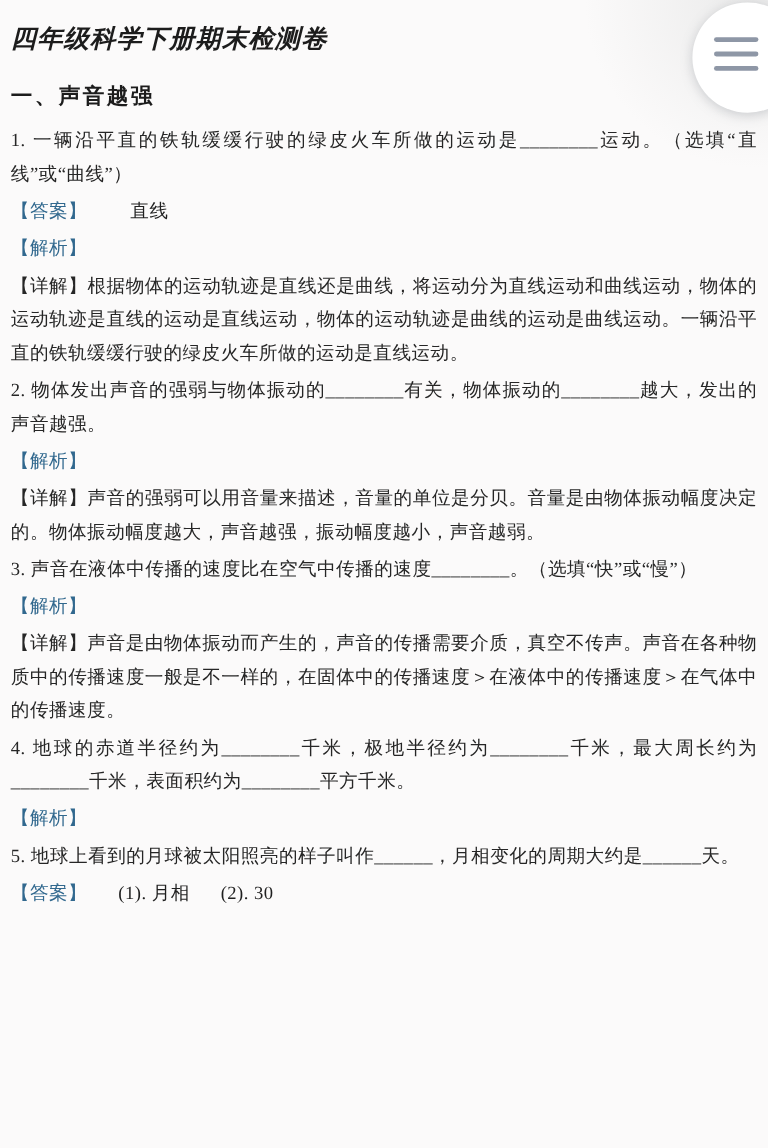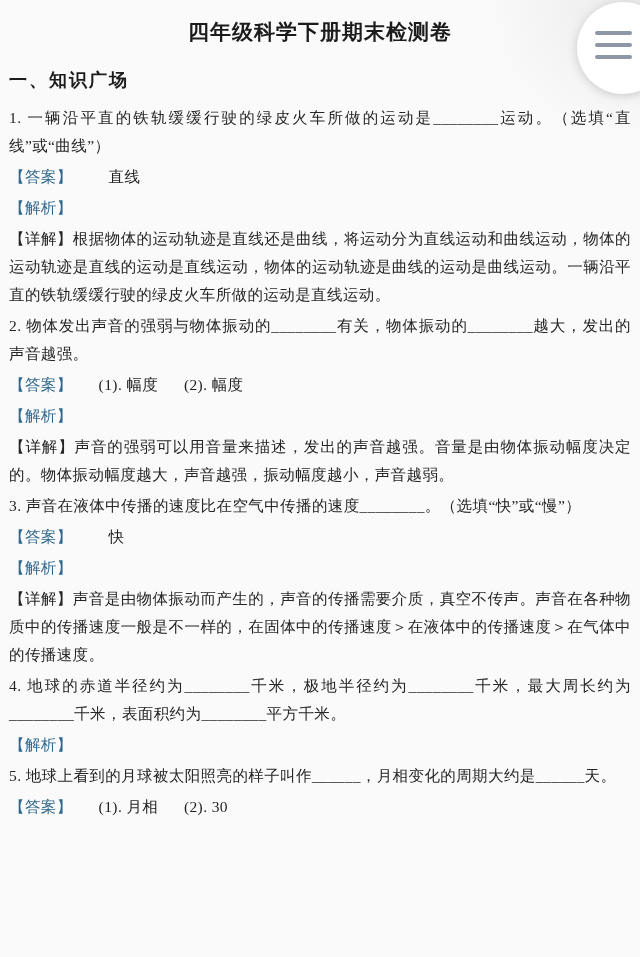--- a/index.html
+++ b/index.html
@@ -14,27 +14,27 @@
   .page {
     position: relative;
     width: 640px;
     height: 957px;
     box-sizing: border-box;
     padding: 12px 9px 0 9px;
     background: radial-gradient(circle at 98% 0%, #ebebeb 0px, rgba(235,235,235,0) 140px), #fbfafa;
     color: #262626;
   }
   .doc-title {
-    text-align: center;
     font-family: "Liberation Sans", "DejaVu Sans", sans-serif;
     font-weight: bold;
     font-size: 21px;
     color: #1c1c1c;
     margin: 6px 0 22px 0;
     letter-spacing: 1px;
+    font-style: italic;
   }
   .section-heading {
     font-family: "Liberation Sans", "DejaVu Sans", sans-serif;
     font-weight: bold;
     font-size: 18px;
     color: #1c1c1c;
     margin: 0 0 12px 0;
     letter-spacing: 2px;
   }
   .para {
@@ -81,39 +81,37 @@
   .bar-2 { top: 41px; }
   .bar-3 { top: 53px; }
 </style>
 </head>
 <body>
 
 <div class="page">
 
   <h1 class="doc-title">四年级科学下册期末检测卷</h1>
 
-  <h2 class="section-heading">一、知识广场</h2>
+  <h2 class="section-heading">一、声音越强</h2>
 
   <div class="q-block">
     <p class="para">1. 一辆沿平直的铁轨缓缓行驶的绿皮火车所做的运动是________运动。（选填“直线”或“曲线”）</p>
     <p class="para"><span class="blue-label">【答案】</span><span class="answer-val">直线</span></p>
     <p class="para"><span class="blue-label">【解析】</span></p>
     <p class="para"><span class="detail-label">【详解】</span><span>根据物体的运动轨迹是直线还是曲线，将运动分为直线运动和曲线运动，物体的运动轨迹是直线的运动是直线运动，物体的运动轨迹是曲线的运动是曲线运动。一辆沿平直的铁轨缓缓行驶的绿皮火车所做的运动是直线运动。</span></p>
   </div>
 
   <div class="q-block">
     <p class="para">2. 物体发出声音的强弱与物体振动的________有关，物体振动的________越大，发出的声音越强。</p>
-    <p class="para"><span class="blue-label">【答案】</span><span class="answer-val gap">(1). 幅度      (2). 幅度</span></p>
     <p class="para"><span class="blue-label">【解析】</span></p>
-    <p class="para"><span class="detail-label">【详解】</span><span>声音的强弱可以用音量来描述，发出的声音越强。音量是由物体振动幅度决定的。物体振动幅度越大，声音越强，振动幅度越小，声音越弱。</span></p>
+    <p class="para"><span class="detail-label">【详解】</span><span>声音的强弱可以用音量来描述，音量的单位是分贝。音量是由物体振动幅度决定的。物体振动幅度越大，声音越强，振动幅度越小，声音越弱。</span></p>
   </div>
 
   <div class="q-block">
     <p class="para">3. 声音在液体中传播的速度比在空气中传播的速度________。（选填“快”或“慢”）</p>
-    <p class="para"><span class="blue-label">【答案】</span><span class="answer-val">快</span></p>
     <p class="para"><span class="blue-label">【解析】</span></p>
     <p class="para"><span class="detail-label">【详解】</span><span>声音是由物体振动而产生的，声音的传播需要介质，真空不传声。声音在各种物质中的传播速度一般是不一样的，在固体中的传播速度＞在液体中的传播速度＞在气体中的传播速度。</span></p>
   </div>
 
   <div class="q-block">
     <p class="para">4. 地球的赤道半径约为________千米，极地半径约为________千米，最大周长约为________千米，表面积约为________平方千米。</p>
     <p class="para"><span class="blue-label">【解析】</span></p>
   </div>
 
   <div class="q-block">

